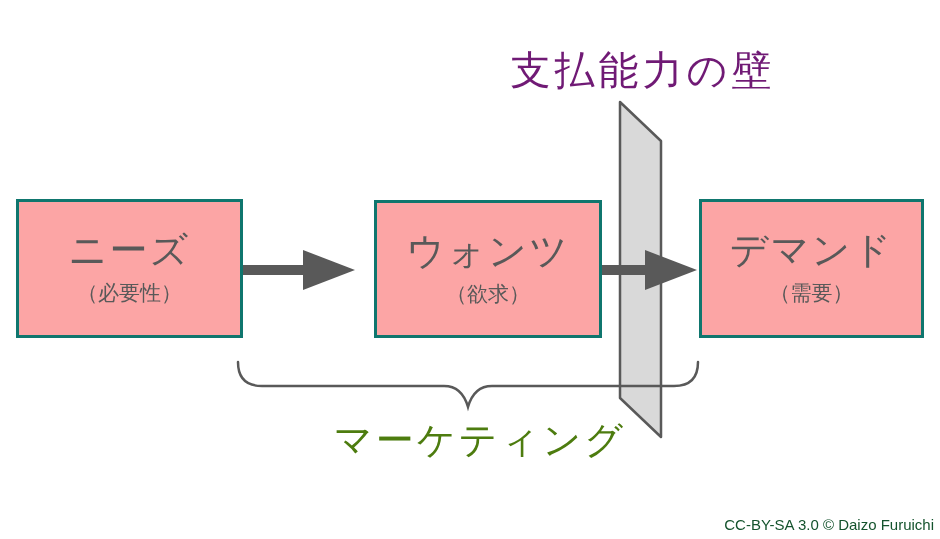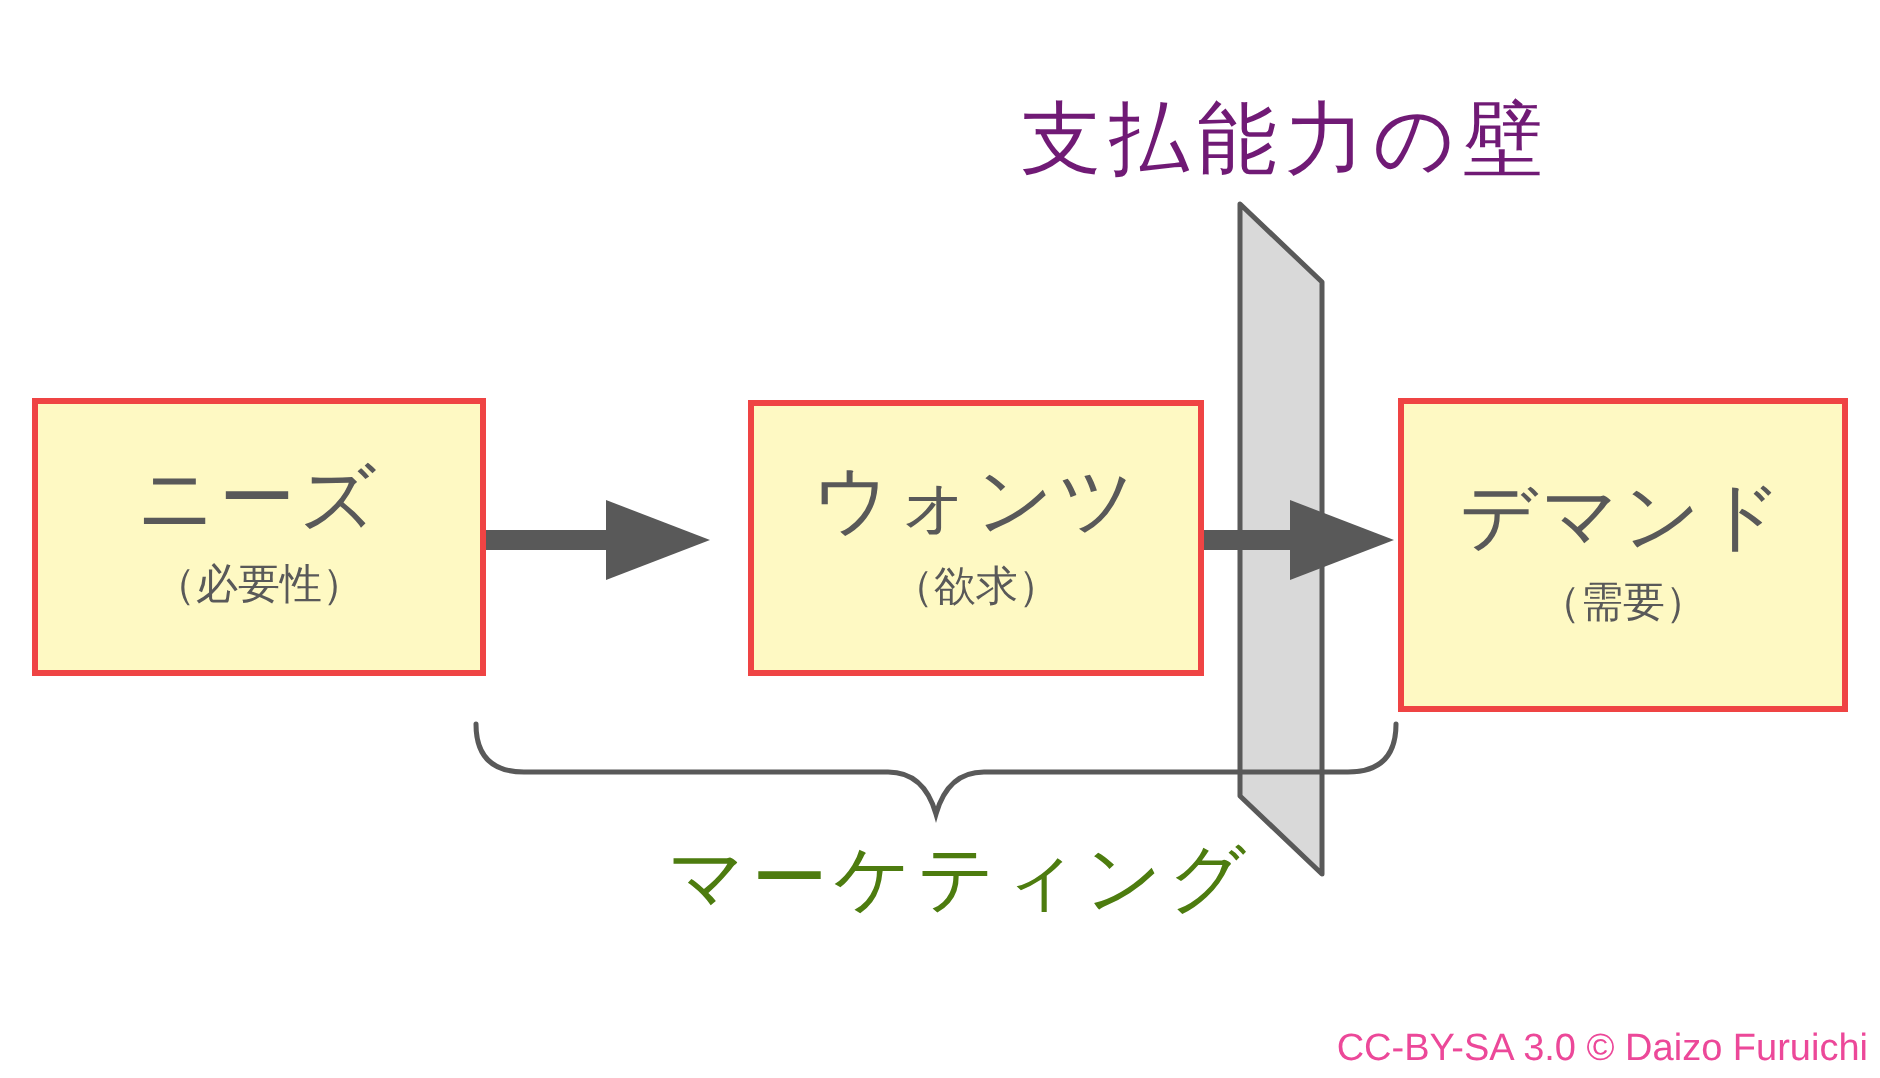--- a/index.html
+++ b/index.html
@@ -21,31 +21,31 @@
     line-height: 42px;
     letter-spacing: 4px;
     font-weight: 500;
     white-space: nowrap;
     color: #701a75;
   }
   svg.overlay { position: absolute; left: 0; top: 0; }
   .box {
     position: absolute;
     box-sizing: border-box;
-    border: 3px solid #ef4444;
-    background: #fef9c3;
+    border: 3px solid #0f766e;
+    background: #fca5a5;
     display: flex;
     flex-direction: column;
     align-items: center;
     justify-content: center;
     gap: 5px;
   }
   #box-needs  { left: 16px;  top: 199px; width: 227px; height: 139px; }
   #box-wants  { left: 374px; top: 200px; width: 228px; height: 138px; }
-  #box-demand { left: 699px; top: 199px; width: 225px; height: 157px; }
+  #box-demand { left: 699px; top: 199px; width: 225px; height: 139px; }
   .box .main {
     font-size: 38px;
     line-height: 44px;
     letter-spacing: 2px;
     font-weight: 500;
     white-space: nowrap;
   }
   .box .sub {
     font-size: 21px;
     line-height: 32px;
@@ -61,23 +61,23 @@
     line-height: 42px;
     letter-spacing: 3px;
     font-weight: 500;
     white-space: nowrap;
     color: #4d7c0f;
   }
   .copyright {
     position: absolute;
     right: 6px;
     bottom: 5px;
-    font-size: 19px;
+    font-size: 15px;
     line-height: 18px;
-    color: #ec4899;
+    color: #14532d;
     white-space: nowrap;
     margin-left: 16px;
   }
 </style>
 </head>
 <body>
 
 <div class="canvas">
 
   <div class="title">支払能力の壁</div>

